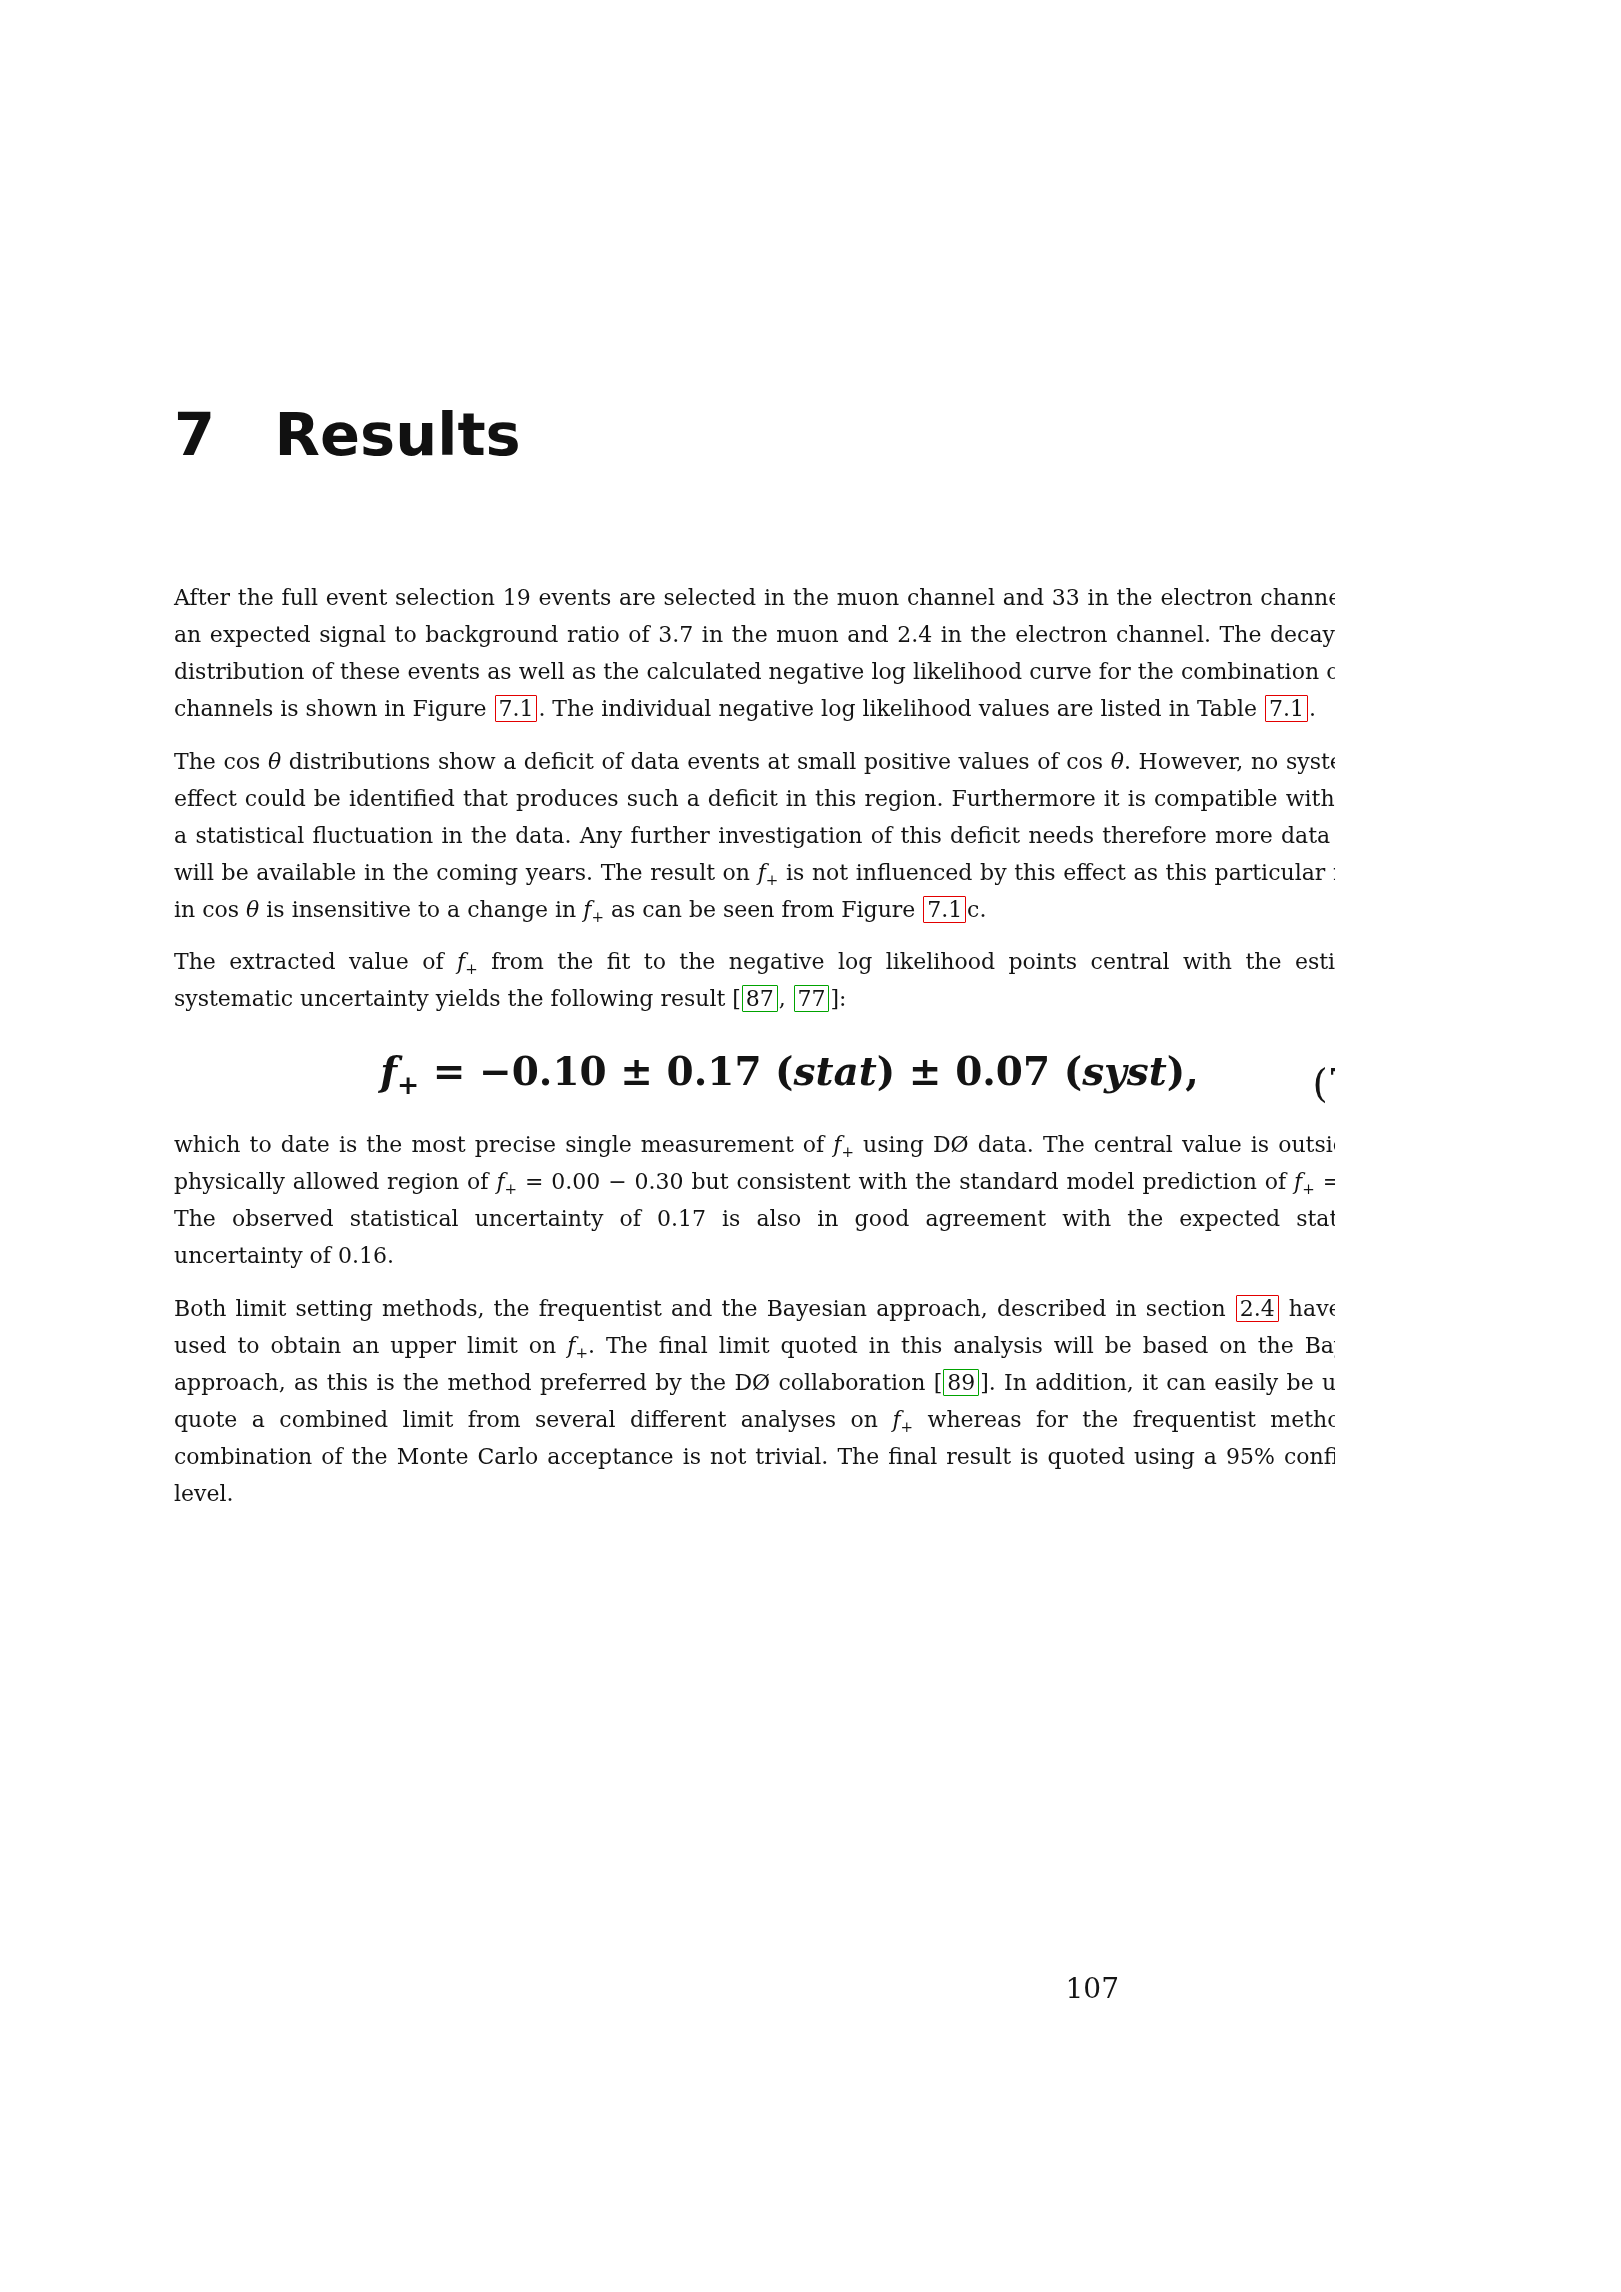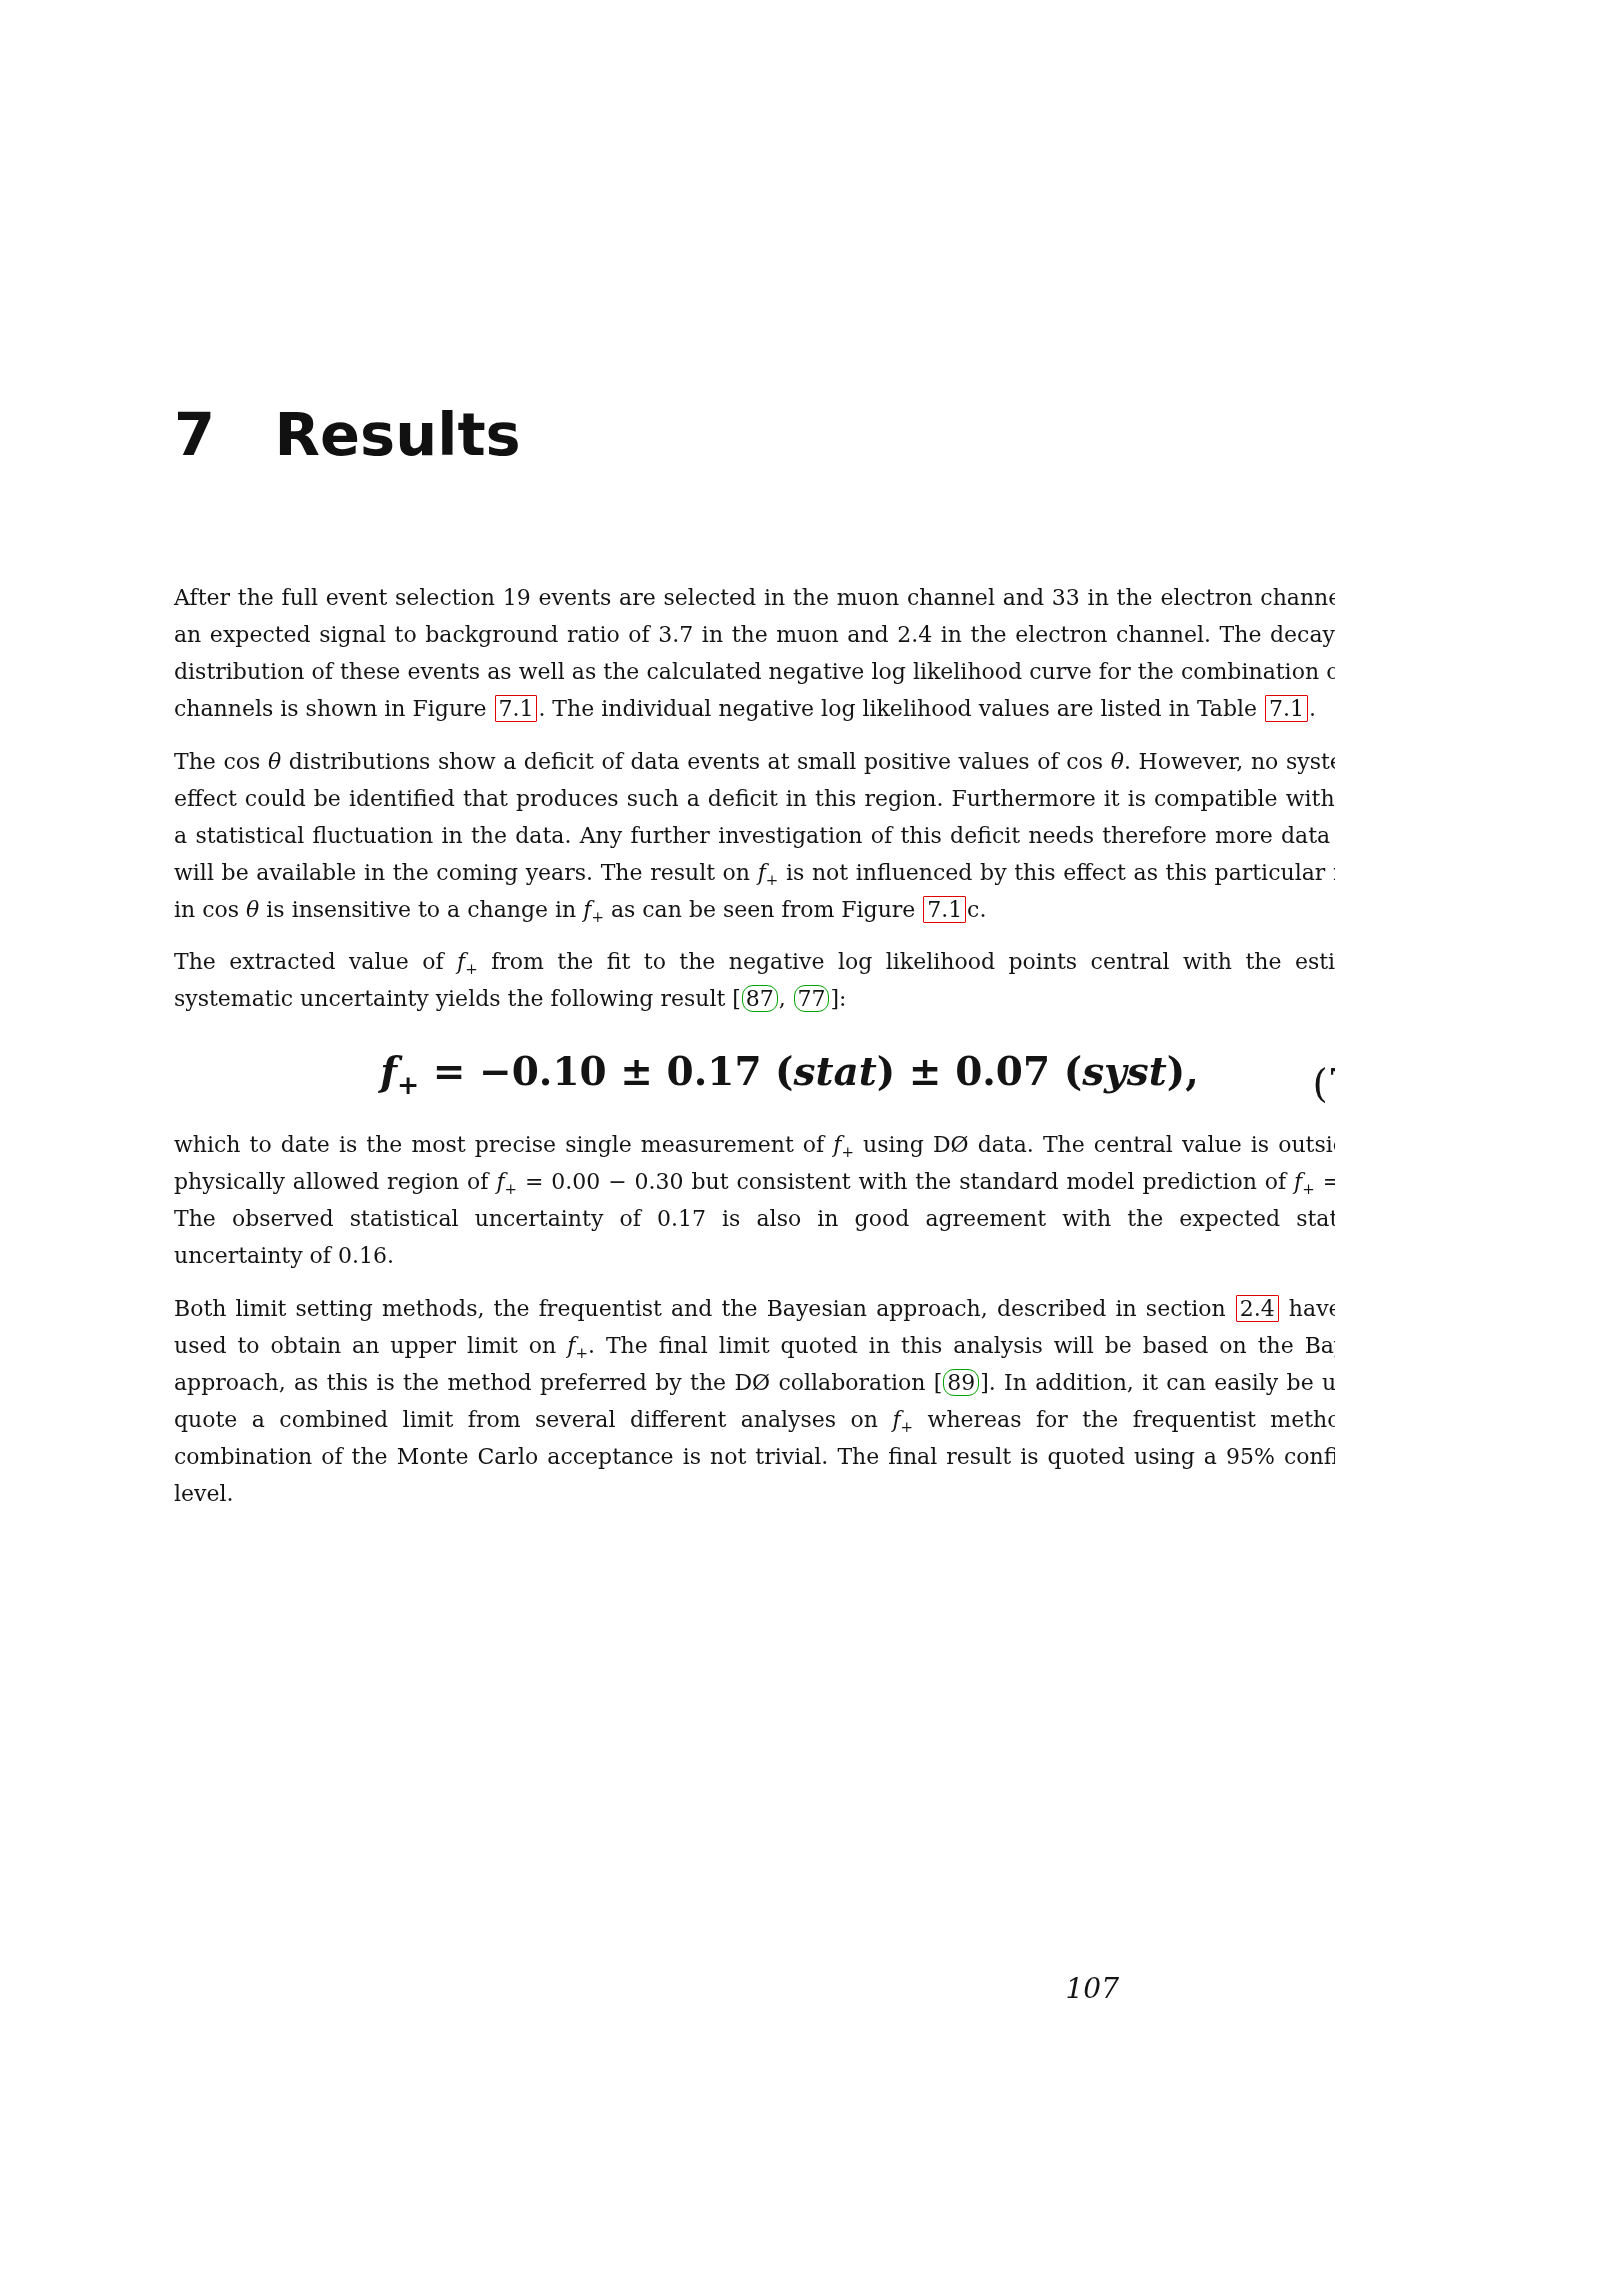--- a/index.html
+++ b/index.html
@@ -55,42 +55,41 @@
   .seg-i  { font-style: italic; }
   .seg-b  { font-weight: 700; }
   .seg-bi { font-weight: 700; font-style: italic; }
   .ref-box {
     border: 1.5px solid;
     padding: 0 2.9px;
     margin: 0 1px;
     border-radius: 1px;
   }
   .ref-red   { border-color: var(--link-internal, #e30000); }
-  .ref-green { border-color: var(--link-citation, #00a300); border-radius: 11px; }
+  .ref-green { border-color: var(--link-citation, #00a300); }
   .equation-row {
     position: relative;
     margin: 33px 0 33px 0;
     text-align: center;
     font-size: 39px;
     line-height: 43px;
   }
   .equation-body { font-weight: 700; }
   .equation-number {
     position: absolute;
     right: 0;
     top: 12px;
     font-weight: 400;
   }
   .page-number {
     position: absolute;
     top: 1972px;
     right: 216px;
     font-size: 28px;
     color: #141414;
-    font-style: italic;
   }
 </style>
 </head>
 <body>
 
 <div class="page">
   <main class="textblock">
 
     <h1 class="chapter-heading">
       <span class="chapter-number">7</span>

